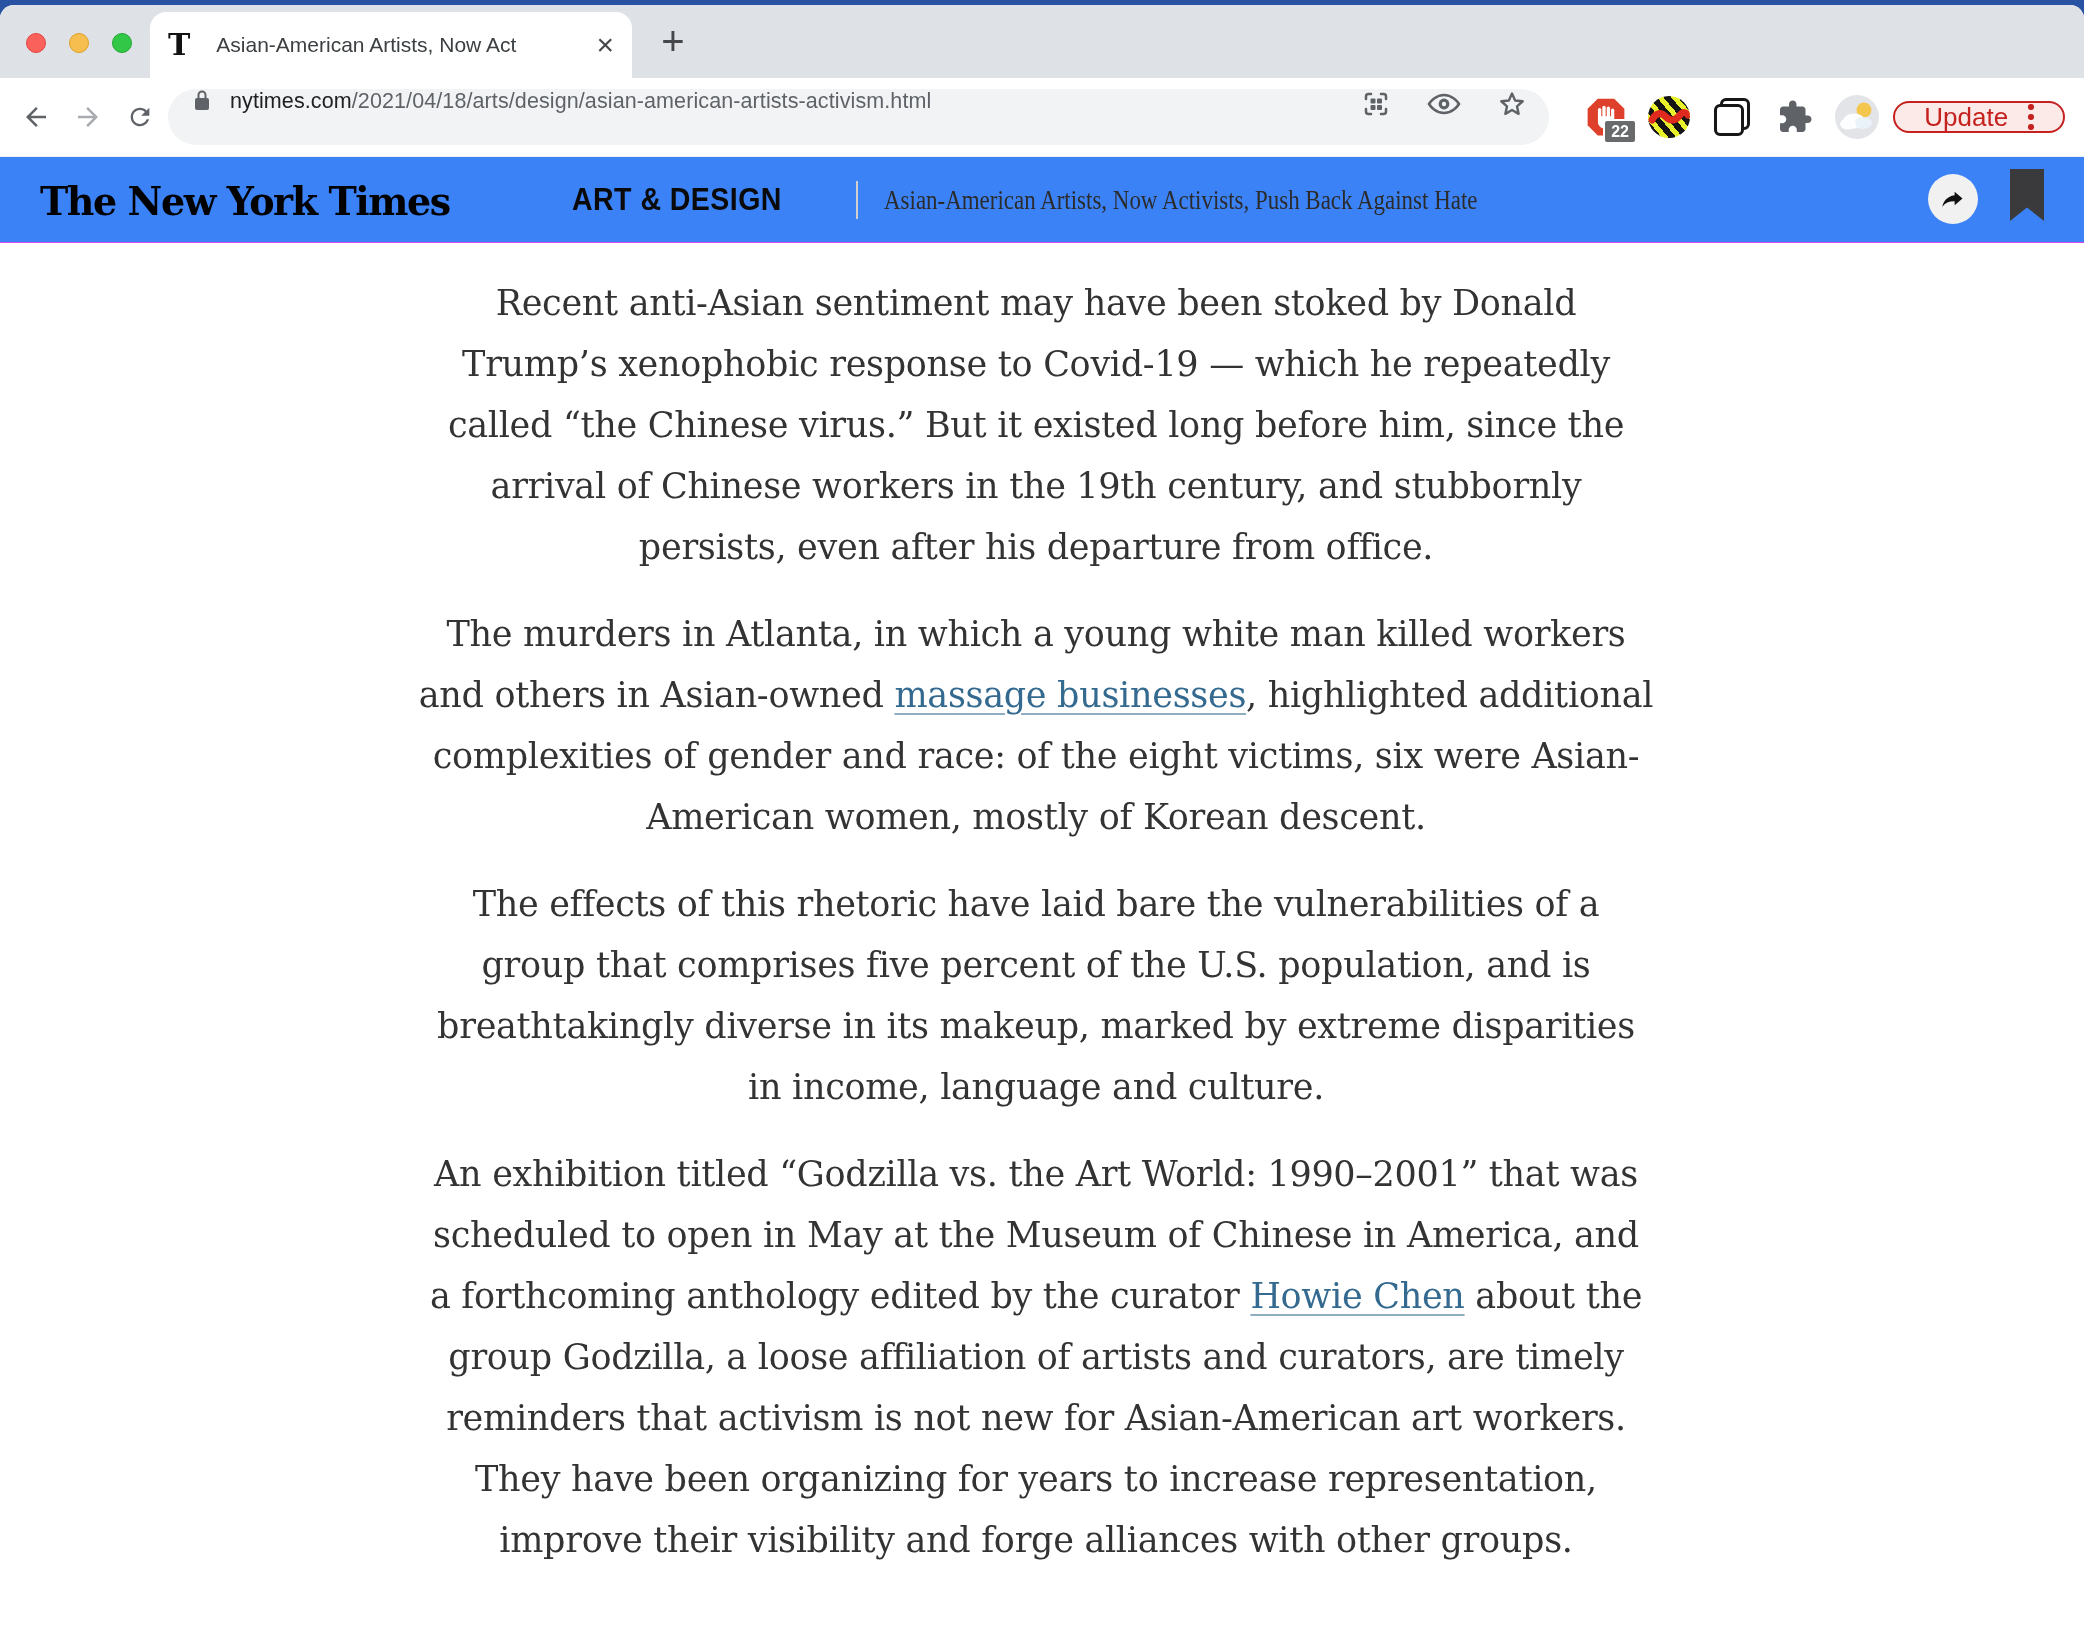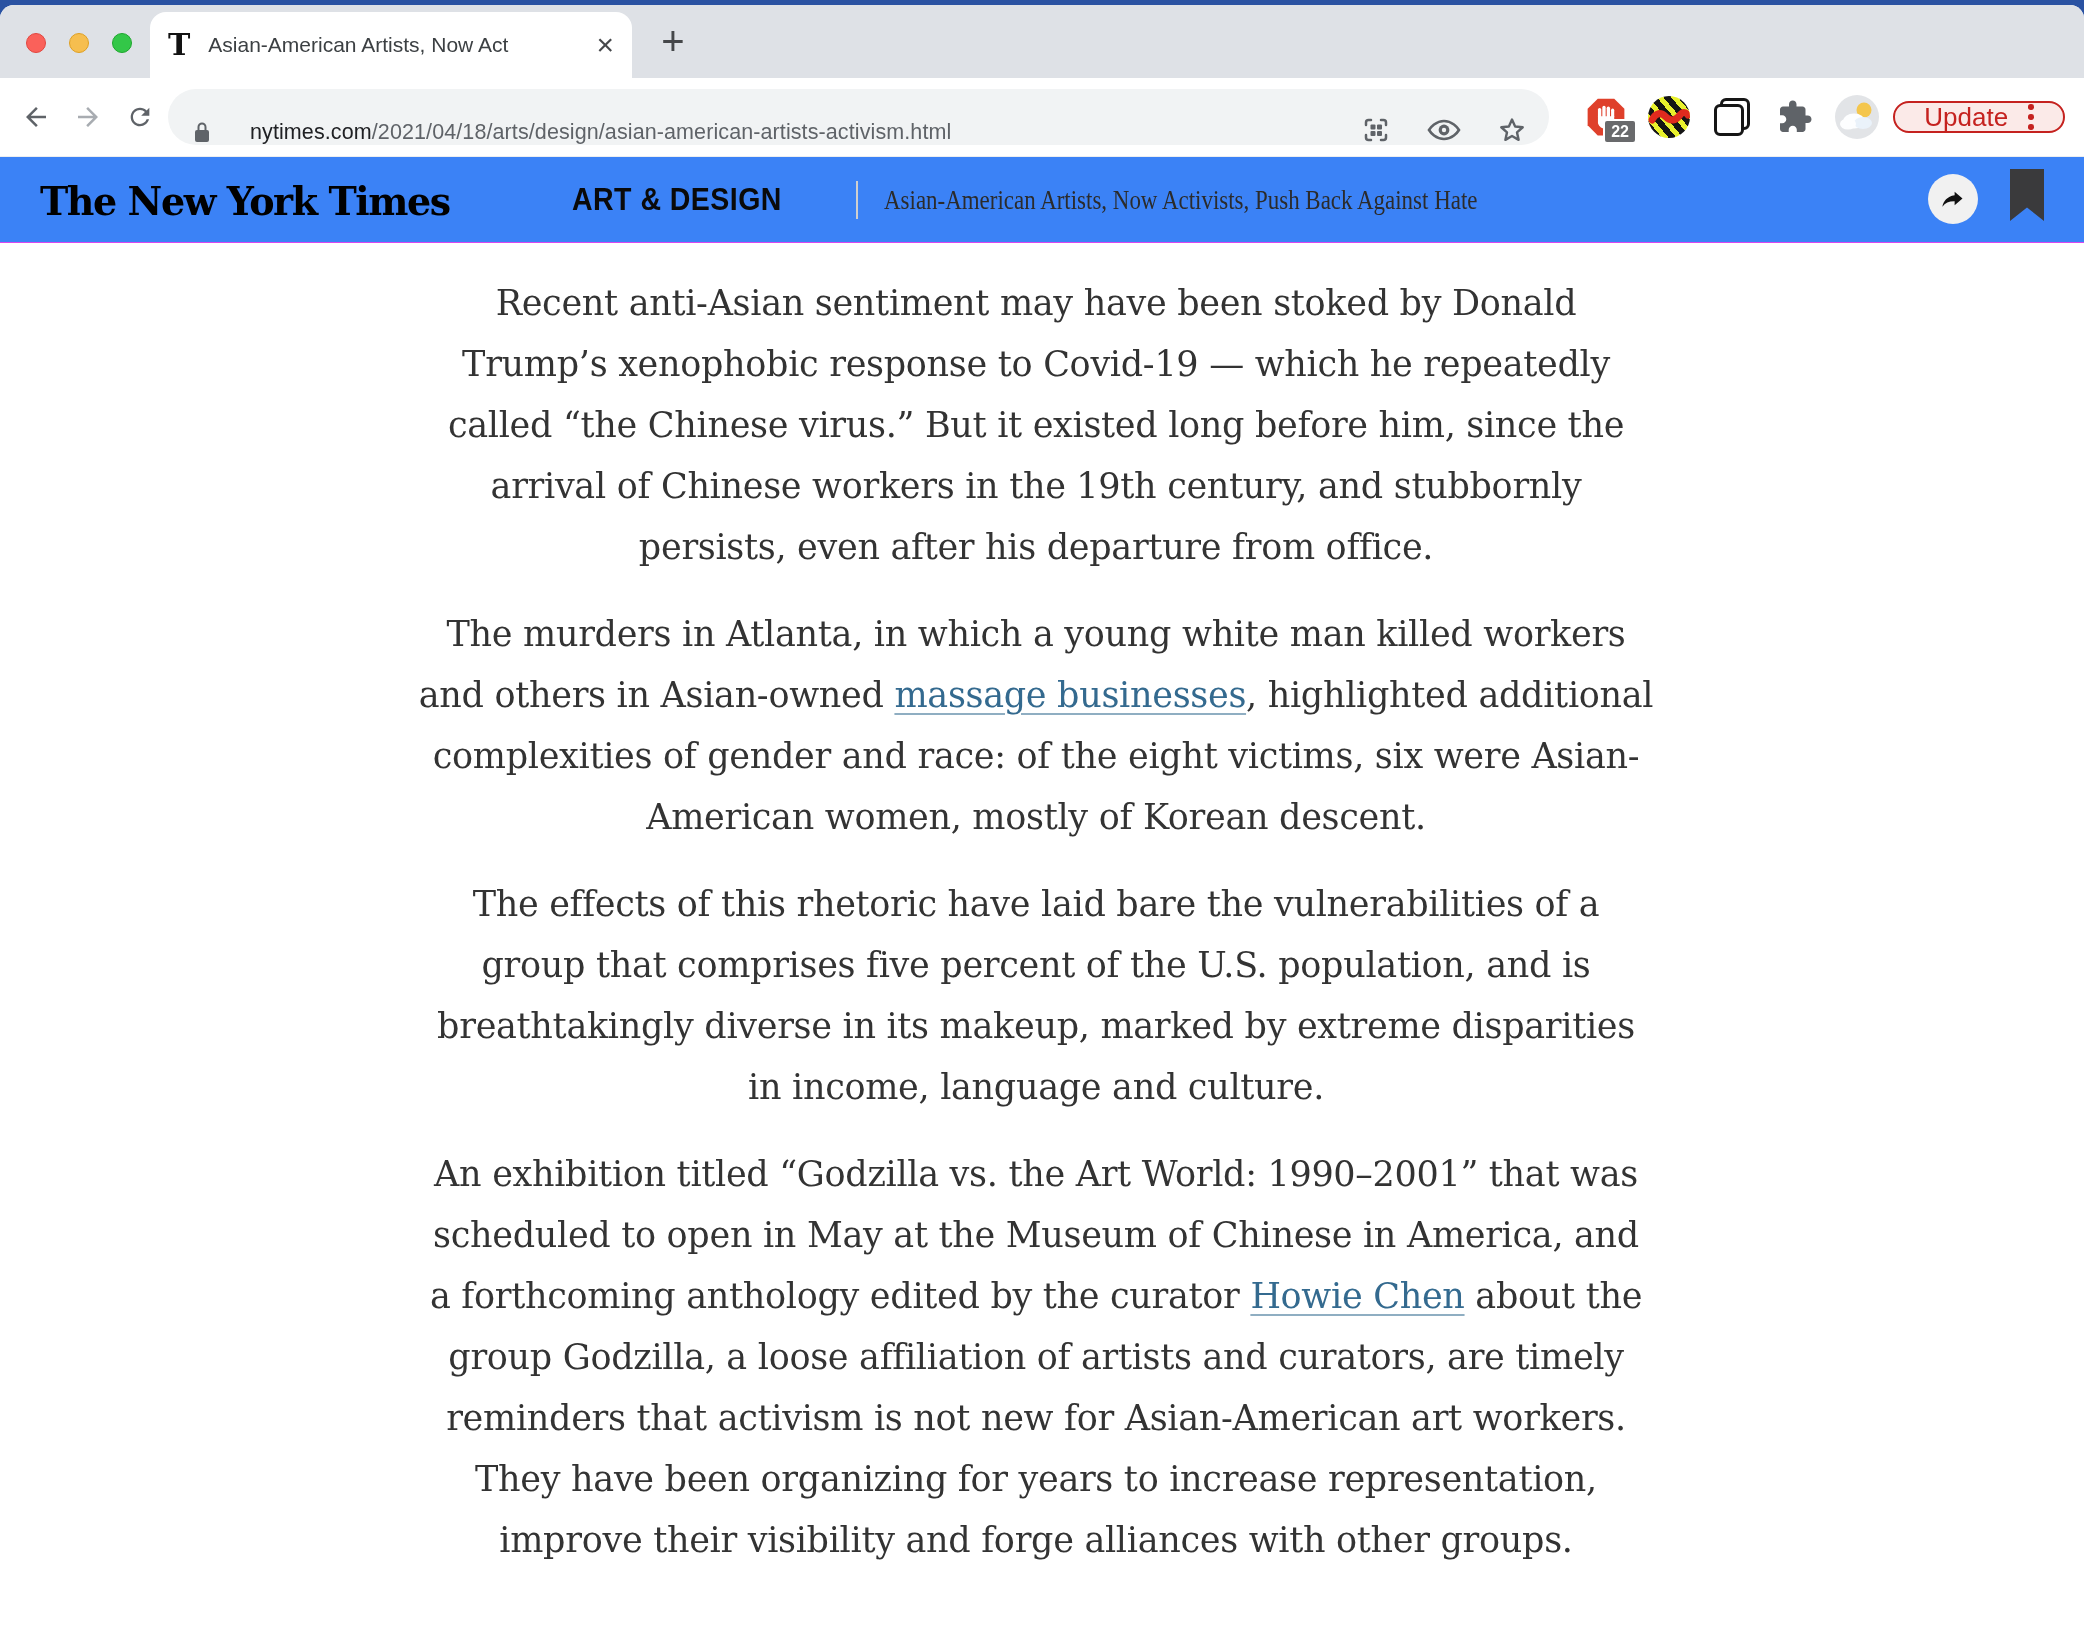--- a/index.html
+++ b/index.html
@@ -13,28 +13,28 @@
   
   .tabbar{position:relative;height:73px;background:#DEE1E6;flex:0 0 auto;}
   .traffic{position:absolute;top:28px;width:18px;height:18px;border-radius:50%;}
   .tl-red{left:26px;background:#FA615A;border:1px solid #E2463F;}
   .tl-yellow{left:69px;background:#F6BE4F;border:1px solid #DFA023;}
   .tl-green{left:112px;background:#33C748;border:1px solid #1EA72E;}
   .tab{position:absolute;left:150px;top:7px;width:482px;height:66px;background:#fff;border-radius:16px 16px 0 0;display:flex;align-items:center;padding:0 18px;box-sizing:border-box;}
   .tab-favicon{font-family:"DejaVu Serif",serif;font-weight:700;font-size:30px;color:#121212;margin-right:18px;line-height:1;}
   .tab-title{flex:1;font-size:21px;color:#3C4043;white-space:nowrap;overflow:hidden;
     -webkit-mask-image:linear-gradient(90deg,#000 82%,transparent 97%);
-    mask-image:linear-gradient(90deg,#000 82%,transparent 97%);}
+    mask-image:linear-gradient(90deg,#000 82%,transparent 97%);margin-left:8px;}
   .tab-close{font-size:30px;color:#46484B;line-height:1;margin-left:8px;cursor:default;}
   .newtab{position:absolute;left:650px;top:13px;width:46px;height:46px;display:flex;align-items:center;justify-content:center;font-size:40px;font-weight:300;color:#45474A;}
 
   
   .toolbar{height:79px;background:#fff;display:flex;align-items:center;padding:0 12px 0 10px;box-sizing:border-box;flex:0 0 auto;border-bottom:1px solid #ECEEF0;}
   .navbtn{width:52px;height:52px;display:flex;align-items:center;justify-content:center;flex:0 0 auto;}
-  .omnibox{flex:0 0 auto;width:1381px;height:56px;background:#F1F3F4;border-radius:28px;display:flex;align-items:flex-end;padding:0 22px;box-sizing:border-box;margin-left:2px;gap:20px;}
+  .omnibox{flex:0 0 auto;width:1381px;height:56px;background:#F1F3F4;border-radius:28px;display:flex;align-items:flex-start;padding:0 22px;box-sizing:border-box;margin-left:2px;}
   .urltext{flex:1;font-size:21.5px;white-space:nowrap;overflow:hidden;margin-left:16px;letter-spacing:.1px;}
   .url-domain{color:#202124;}
   .url-path{color:#5F6368;}
   .boxicons{display:flex;align-items:center;gap:36px;margin-left:18px;}
   .exticons{display:flex;align-items:center;margin-left:34px;gap:17px;}
   .extbtn{position:relative;width:46px;height:46px;display:flex;align-items:center;justify-content:center;}
   .adblock-badge{position:absolute;right:-8px;bottom:-4px;background:#696A6C;color:#fff;font-size:16px;font-weight:700;padding:1px 6px;border-radius:4px;border:2px solid #fff;line-height:1.2;}
   .striped{width:42px;height:42px;border-radius:50%;background:repeating-linear-gradient(50deg,#E8F02C 0 5px,#151515 5px 11px);position:relative;overflow:hidden;}
   .striped svg{position:absolute;left:0;top:0;}
   .copyicon{position:relative;width:36px;height:38px;}

